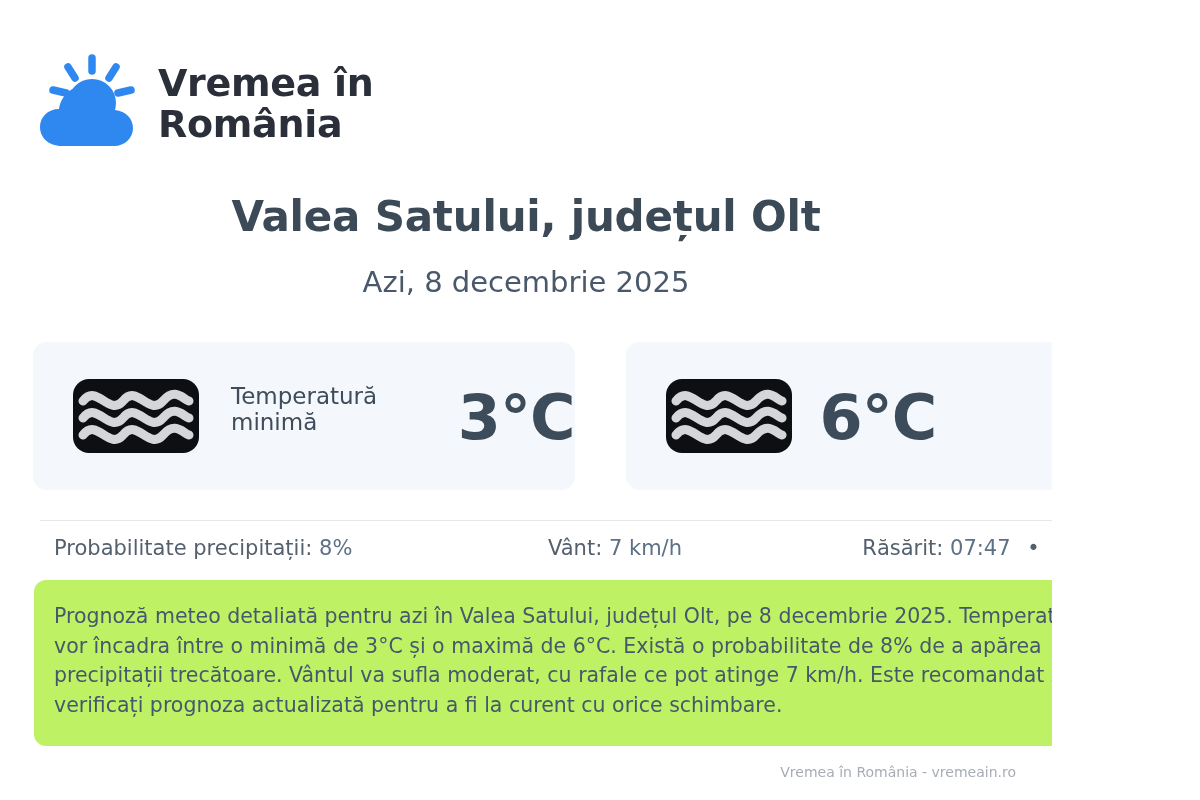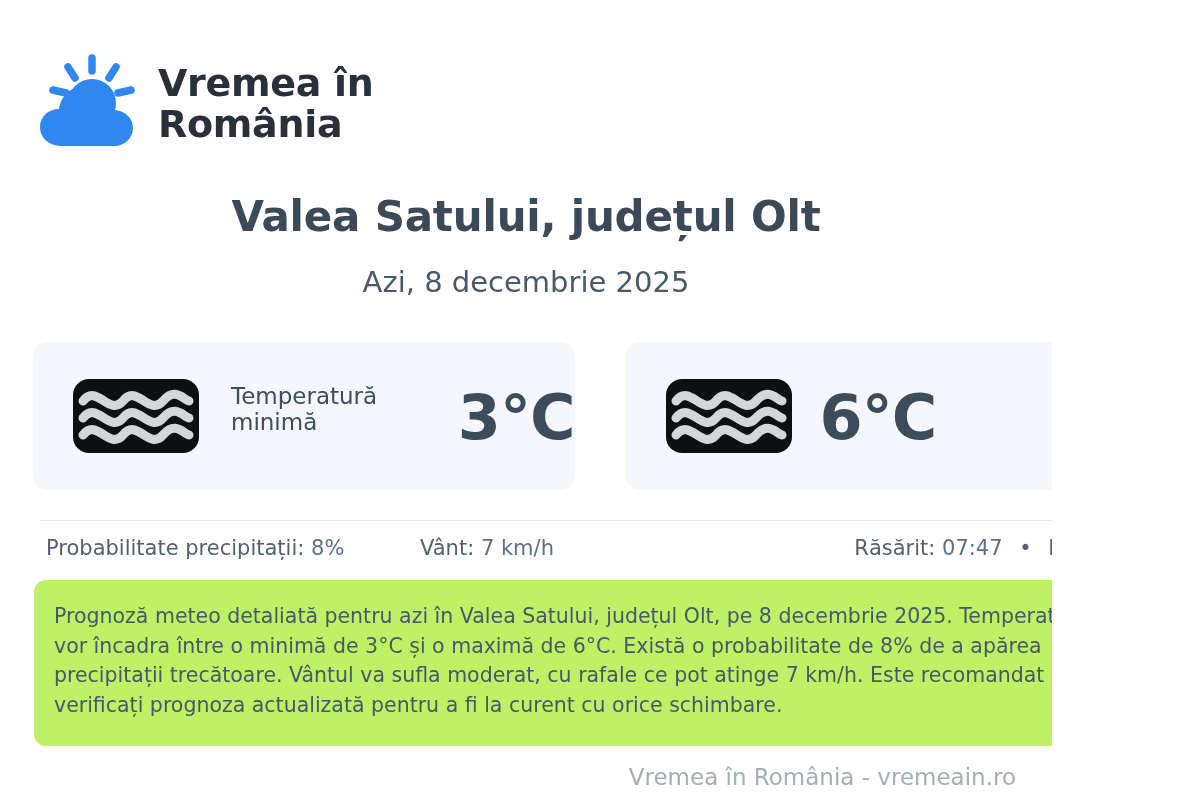--- a/index.html
+++ b/index.html
@@ -120,33 +120,33 @@
     left: 40px;
     top: 520px;
     width: 1122px;
     height: 1px;
     background: #e6e8ec;
   }
 
   
   .stats {
     position: absolute;
-    left: 46px;
+    left: 54px;
     top: 536px;
     width: 1122px;
     display: flex;
     align-items: center;
     font-size: 21px;
     color: #55606e;
   }
   .stat {
     flex: 1 1 0;
   }
   .stat.left   { text-align: left; }
-  .stat.center { text-align: left; }
+  .stat.center { text-align: center; }
   .stat.right  { text-align: right; }
   .stat .val { color: #5c7186; }
   .sep-dot { padding: 0 10px; color: #55606e; }
 
   
   .description {
     position: absolute;
     left: 34px;
     top: 580px;
     width: 1134px;
@@ -160,21 +160,21 @@
     line-height: 29.5px;
     color: #46586b;
     font-weight: 400;
   }
 
   
   .footer {
     position: absolute;
     right: 36px;
     top: 764px;
-    font-size: 23px;
+    font-size: 14px;
     color: #a7adb6;
   }
 </style>
 </head>
 <body>
 
 <div class="page">
 
   <div class="brand">
     <svg class="brand-mark" viewBox="0 0 104 104">

